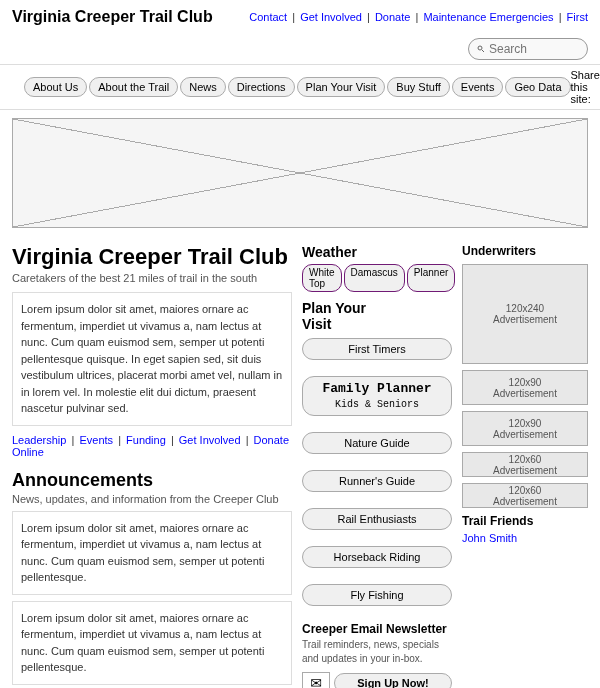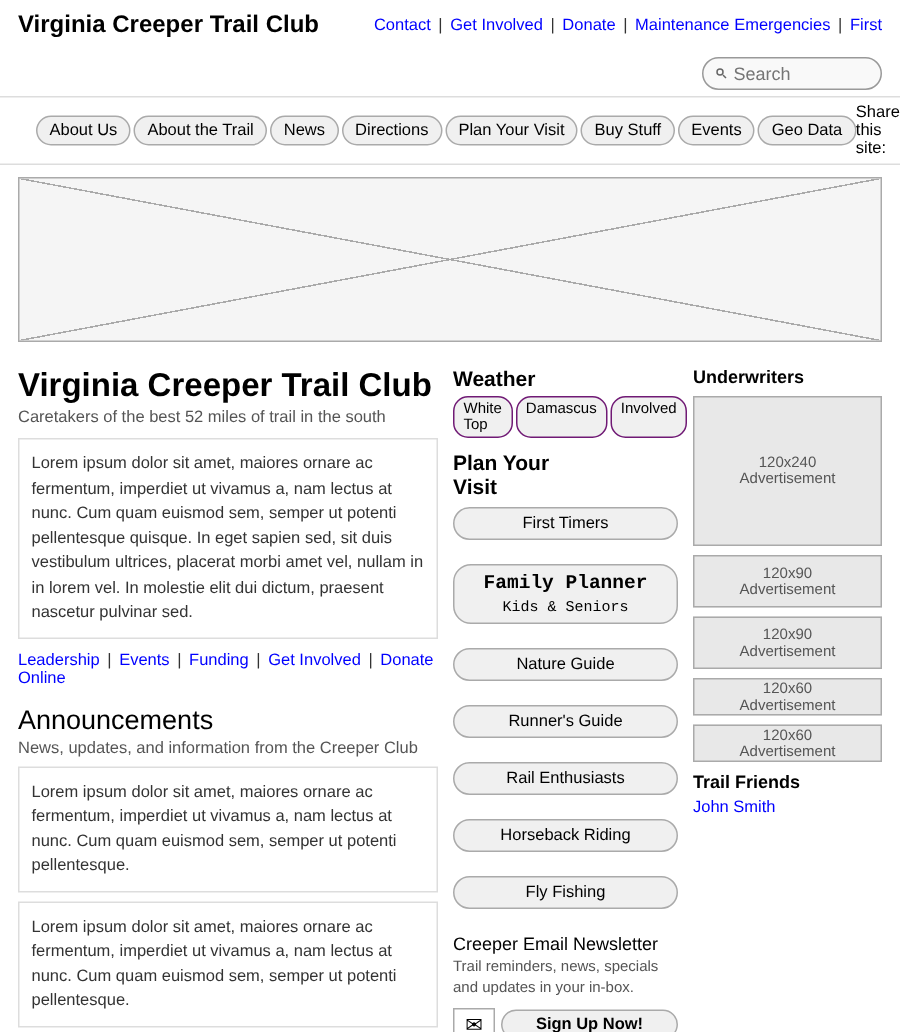--- a/index.html
+++ b/index.html
@@ -34,36 +34,36 @@
 
     
     .left-col { width: 280px; flex-shrink: 0; }
     .section-title { font-size: 22px; font-weight: bold; margin-bottom: 2px; }
     .section-subtitle { font-size: 11px; color: #555; margin-bottom: 8px; }
     .body-text { font-size: 11px; color: #333; line-height: 1.5; border: 1px solid #ddd; padding: 8px; margin-bottom: 8px; }
     .links-row { font-size: 11px; color: #00f; margin-bottom: 12px; }
     .links-row a { color: #00f; text-decoration: none; }
     .links-row span { color: #333; margin: 0 2px; }
 
-    .announcements-title { font-size: 18px; font-weight: normal; margin-bottom: 2px; }
+    .announcements-title { font-size: 18px; font-weight: bold; margin-bottom: 2px; }
     .announcements-sub { font-size: 11px; color: #555; margin-bottom: 6px; }
     .announcement-box { border: 1px solid #ddd; padding: 8px; font-size: 11px; color: #333; line-height: 1.5; margin-bottom: 6px; }
 
     
     .mid-col { width: 150px; flex-shrink: 0; }
     .weather-title { font-size: 14px; font-weight: bold; margin-bottom: 4px; }
     .weather-tabs { display: flex; gap: 2px; margin-bottom: 8px; }
     .weather-tab { border: 1px solid #701a75; border-radius: 10px; padding: 2px 6px; font-size: 10px; cursor: pointer; background: #f0f0f0; }
     .plan-title { font-size: 14px; font-weight: bold; margin-bottom: 6px; }
     .plan-btn { border: 1px solid #aaa; border-radius: 12px; padding: 4px 8px; font-size: 11px; text-align: center; cursor: pointer; background: #f0f0f0; margin-bottom: 16px; }
     .plan-btn.bold { font-weight: bold; font-size: 13px; font-family: Liberation Mono, monospace; }
     .plan-btn .sub { font-size: 10px; font-weight: normal; }
 
     .newsletter-section { margin-top: 8px; }
-    .newsletter-title { font-size: 12px; font-weight: normal; margin-bottom: 2px; }
+    .newsletter-title { font-size: 12px; font-weight: bold; margin-bottom: 2px; }
     .newsletter-sub { font-size: 10px; color: #555; margin-bottom: 6px; line-height: 1.4; }
     .newsletter-signup { display: flex; align-items: center; gap: 4px; margin-bottom: 4px; }
     .email-icon { width: 28px; height: 22px; border: 1px solid #aaa; display: flex; align-items: center; justify-content: center; font-size: 14px; background: #fff; }
     .signup-btn { border: 1px solid #aaa; border-radius: 10px; padding: 3px 8px; font-size: 11px; cursor: pointer; background: #f0f0f0; font-weight: bold; flex: 1; text-align: center; }
     .submit-btn { border: 1px solid #aaa; border-radius: 10px; padding: 2px 16px; font-size: 10px; cursor: pointer; background: #f0f0f0; display: block; margin: 0 auto 8px; }
 
     .events-title { font-size: 13px; font-weight: bold; margin-top: 6px; }
 
     
     .right-col { flex: 1; min-width: 100px; }
@@ -120,21 +120,21 @@
     <div class="share-icon">←</div>
   </div>
 </div>
 
 <div class="hero"></div>
 
 <div class="main-content">
 
   <div class="left-col">
     <div class="section-title">Virginia Creeper Trail Club</div>
-    <div class="section-subtitle">Caretakers of the best 52 miles of trail in the south</div>
+    <div class="section-subtitle">Caretakers of the best 21 miles of trail in the south</div>
     <div class="body-text">Lorem ipsum dolor sit amet, maiores ornare ac fermentum, imperdiet ut vivamus a, nam lectus at nunc. Cum quam euismod sem, semper ut potenti pellentesque quisque. In eget sapien sed, sit duis vestibulum ultrices, placerat morbi amet vel, nullam in in lorem vel. In molestie elit dui dictum, praesent nascetur pulvinar sed.</div>
     <div class="links-row">
       <a href="#">Leadership</a>
       <span>|</span>
       <a href="#">Events</a>
       <span>|</span>
       <a href="#">Funding</a>
       <span>|</span>
       <a href="#">Get Involved</a>
       <span>|</span>
@@ -146,21 +146,21 @@
     <div class="announcement-box">Lorem ipsum dolor sit amet, maiores ornare ac fermentum, imperdiet ut vivamus a, nam lectus at nunc. Cum quam euismod sem, semper ut potenti pellentesque.</div>
     <div class="announcement-box">Lorem ipsum dolor sit amet, maiores ornare ac fermentum, imperdiet ut vivamus a, nam lectus at nunc. Cum quam euismod sem, semper ut potenti pellentesque.</div>
 
   </div>
 
   <div class="mid-col">
     <div class="weather-title">Weather</div>
     <div class="weather-tabs">
       <div class="weather-tab">White Top</div>
       <div class="weather-tab">Damascus</div>
-      <div class="weather-tab">Involved</div>
+      <div class="weather-tab">Planner</div>
     </div>
 
     <div class="plan-title">Plan Your<br>Visit</div>
 
     <div class="plan-btn">First Timers</div>
     <div class="plan-btn bold">
       Family Planner<br><span class="sub">Kids &amp; Seniors</span>
     </div>
     <div class="plan-btn">Nature Guide</div>
     <div class="plan-btn">Runner's Guide</div>

